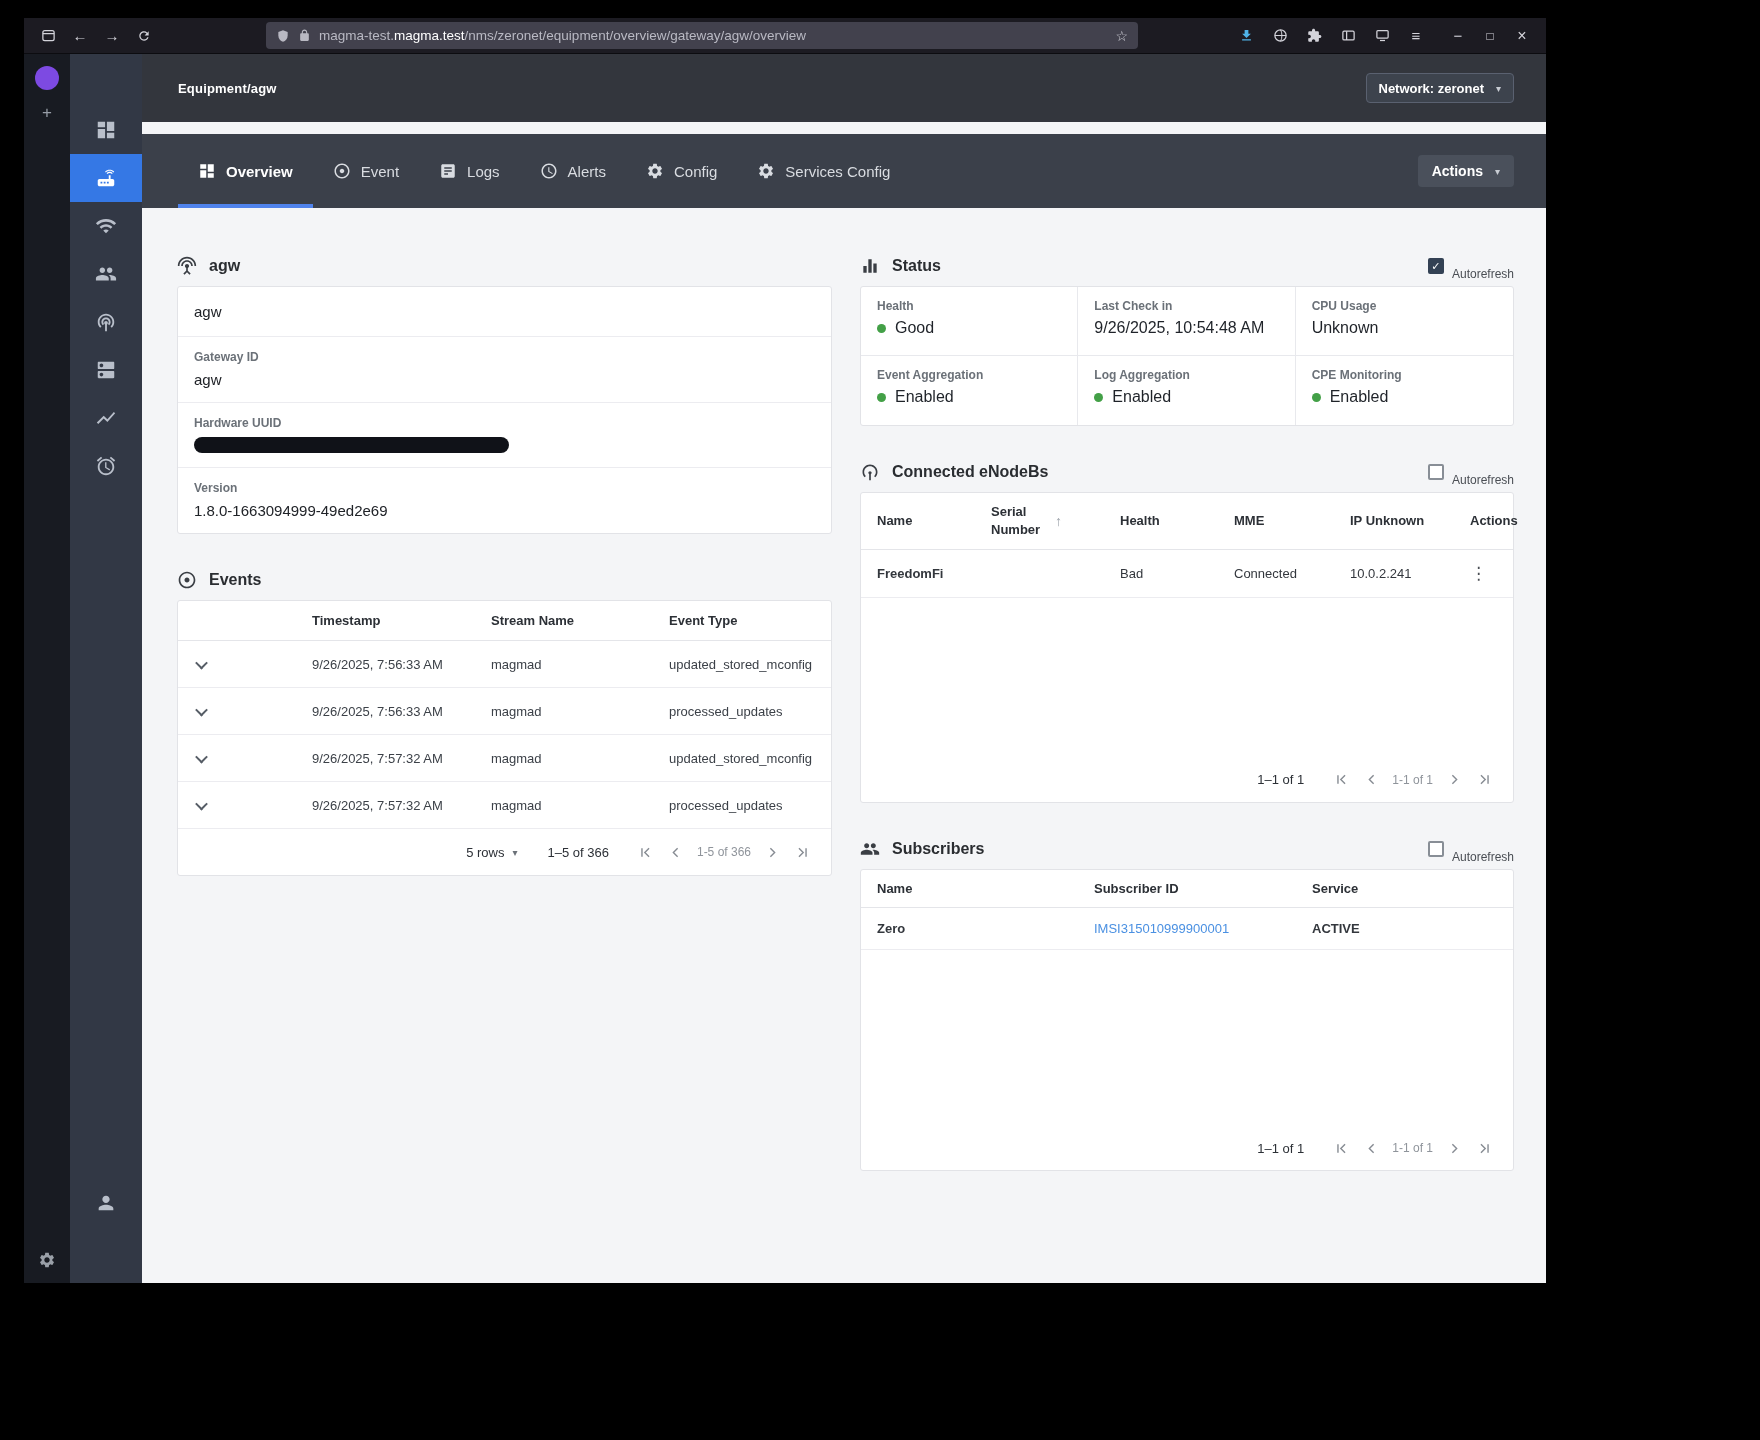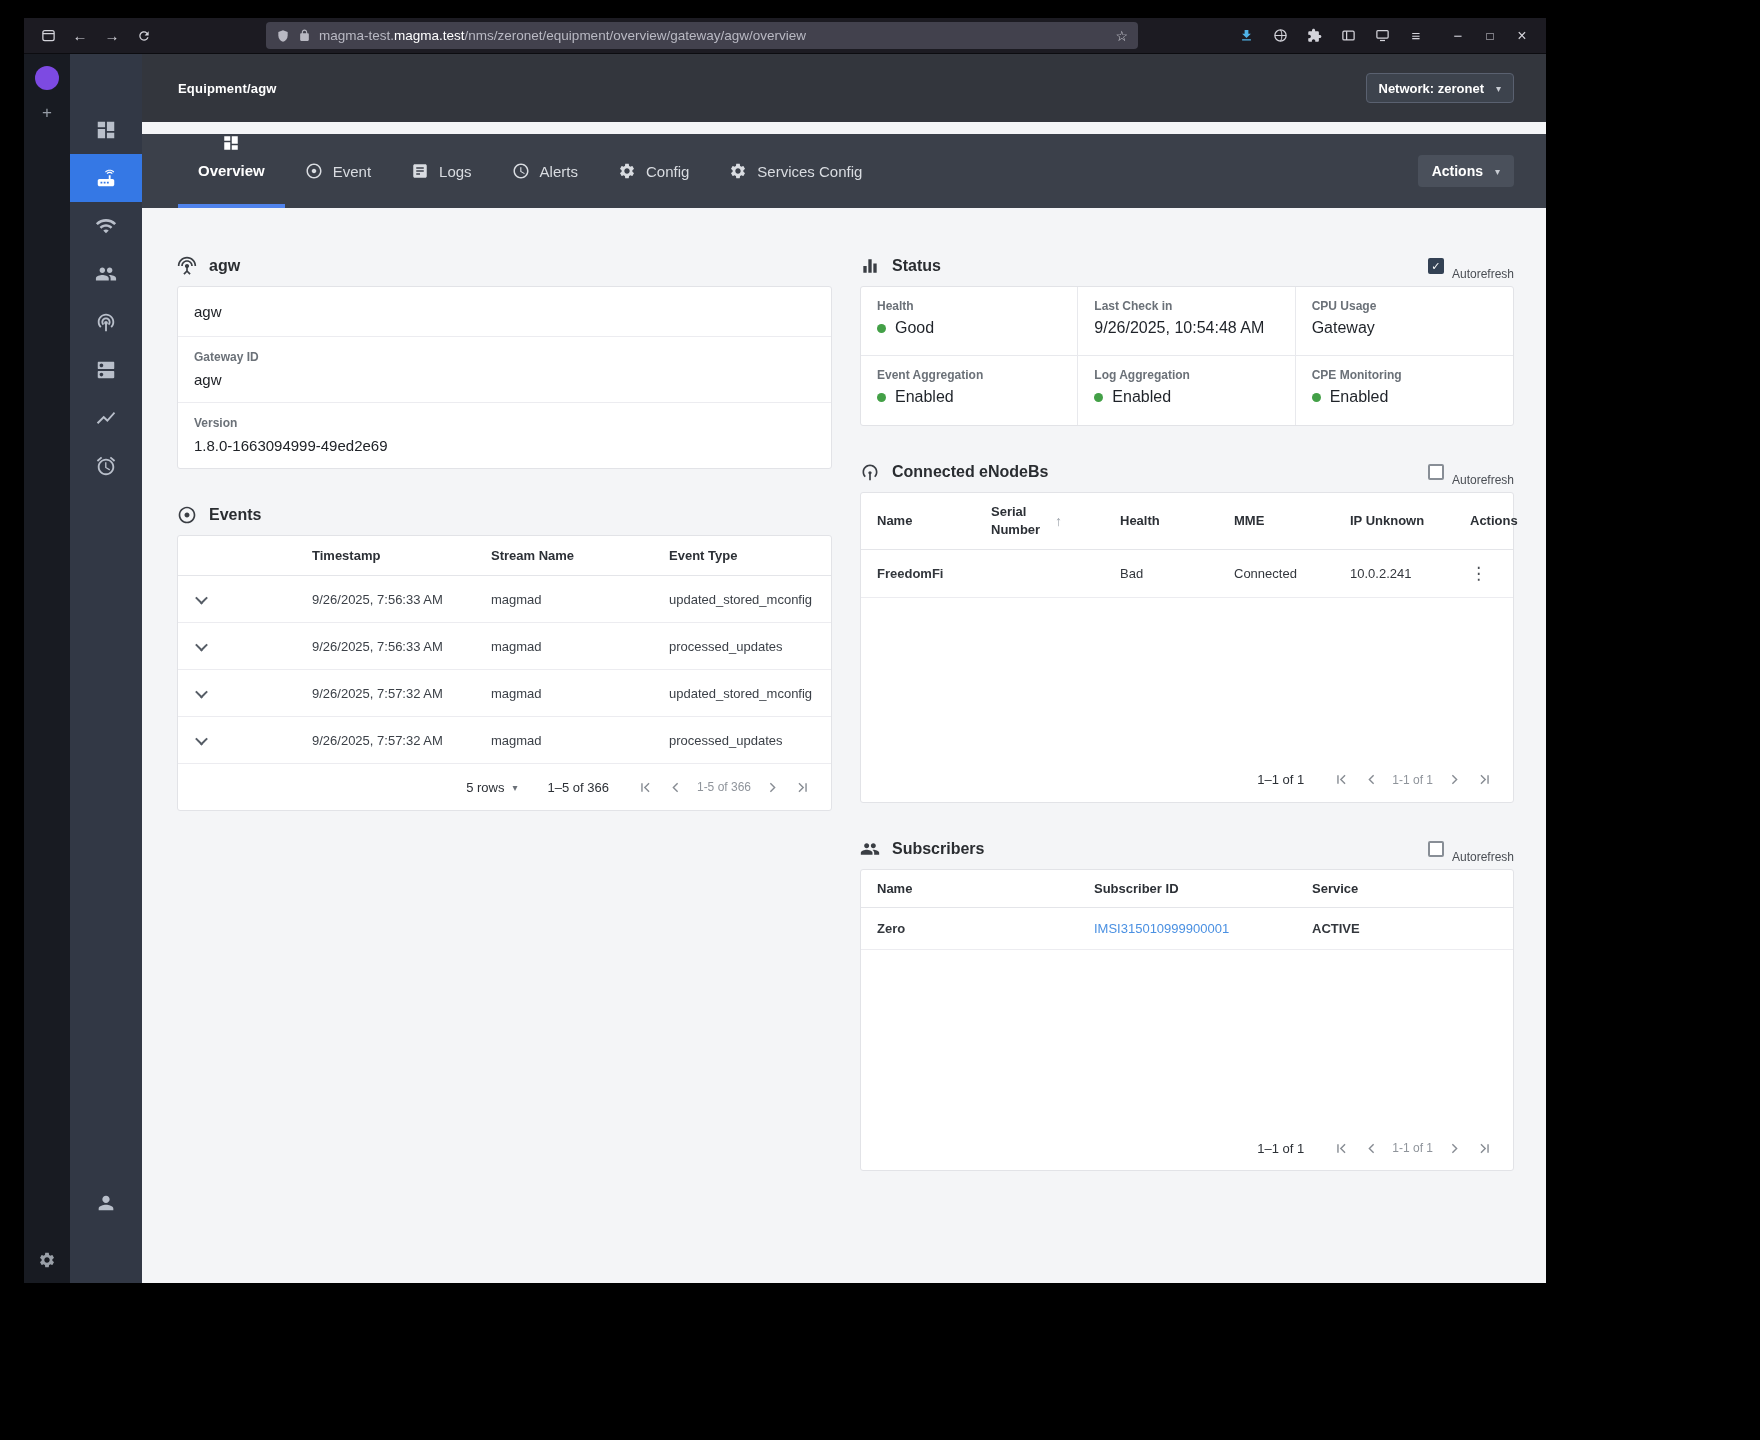--- a/index.html
+++ b/index.html
@@ -45,21 +45,21 @@
   .topbar { flex:0 0 68px; background:#33363d; display:flex; align-items:center; padding:0 32px 0 36px; }
   .breadcrumb { color:#fff; font-size:13px; font-weight:700; letter-spacing:.2px; }
   .netbtn { margin-left:auto; height:30px; border:1px solid #5a6170; background:#3d434d; color:#fff;
             font-size:13px; font-weight:600; border-radius:4px; display:flex; align-items:center;
             gap:12px; padding:0 12px; }
   .caret { font-size:10px; color:#c8ccd3; }
 
   .tabbar { flex:0 0 74px; background:#3b404a; display:flex; align-items:stretch; padding:0 32px 0 36px; }
   .tab { display:flex; align-items:center; gap:10px; padding:0 20px; color:#d9dce1; font-size:15px; position:relative; }
   .tab svg { width:18px; height:18px; }
-  .tab.active { color:#fff; font-weight:700;flex-direction:column; }
+  .tab.active { color:#fff; font-weight:700; }
   .tab.active::after { content:""; position:absolute; left:0; right:0; bottom:0; height:4px; background:#5083ec; }
   .actionsbtn { margin-left:auto; align-self:center; height:32px; background:#4a505b; border-radius:4px;
                 color:#fff; font-size:14px; font-weight:600; display:flex; align-items:center; gap:12px; padding:0 14px; }
 
   
   .content { flex:1; display:flex; gap:28px; padding:26px 32px 0 35px; min-height:0; background:#f4f5f7; }
   .coll { width:655px; flex:0 0 auto; }
   .colr { width:654px; flex:0 0 auto; }
 
   .sechead { display:flex; align-items:center; gap:12px; height:40px; color:#2a2d31; }
@@ -330,20 +330,24 @@
             <span class="sectitle">agw</span>
           </div>
 
           <div class="card">
             <div class="grow-name">agw</div>
             <div class="grow">
               <div class="glabel">Gateway ID</div>
               <div class="gvalue">agw</div>
             </div>
             <div class="grow">
+              <div class="glabel">Hardware UUID</div>
+              <div class="redact uuid"></div>
+            </div>
+            <div class="grow">
               <div class="glabel">Version</div>
               <div class="gvalue">1.8.0-1663094999-49ed2e69</div>
             </div>
           </div>
 
           <div class="sechead mt26">
             <svg viewBox="0 0 24 24">
                 <path fill="currentColor" d="M12 2C6.49 2 2 6.49 2 12s4.49 10 10 10 10-4.49 10-10S17.51 2 12 2zm0 18c-4.41 0-8-3.59-8-8s3.59-8 8-8 8 3.59 8 8-3.59 8-8 8zm3-8c0 1.66-1.34 3-3 3s-3-1.34-3-3 1.34-3 3-3 3 1.34 3 3z"></path>
               </svg>
             <span class="sectitle">Events</span>
@@ -464,21 +468,21 @@
             </div>
             <div class="scell">
               <div class="slabel">Last Check in</div>
               <div class="svalue">
                   <span>9/26/2025, 10:54:48 AM</span>
                 </div>
             </div>
             <div class="scell">
               <div class="slabel">CPU Usage</div>
               <div class="svalue">
-                  <span>Gateway</span>
+                  <span>Unknown</span>
                 </div>
             </div>
             <div class="scell">
               <div class="slabel">Event Aggregation</div>
               <div class="svalue">
                   <span class="dot"></span>
                   <span>Enabled</span>
                 </div>
             </div>
             <div class="scell">

